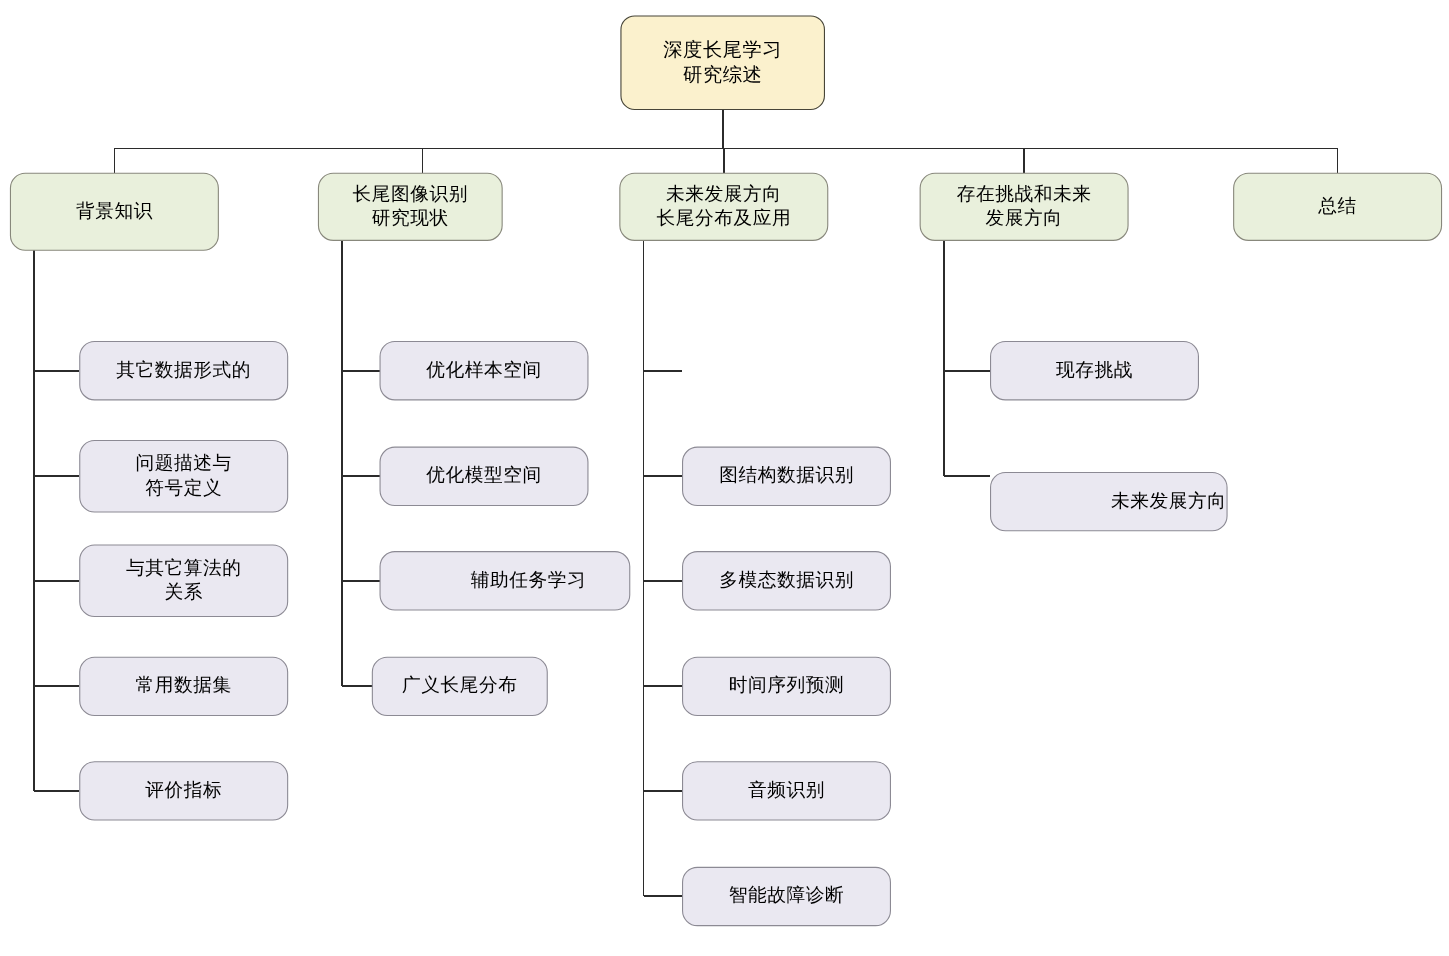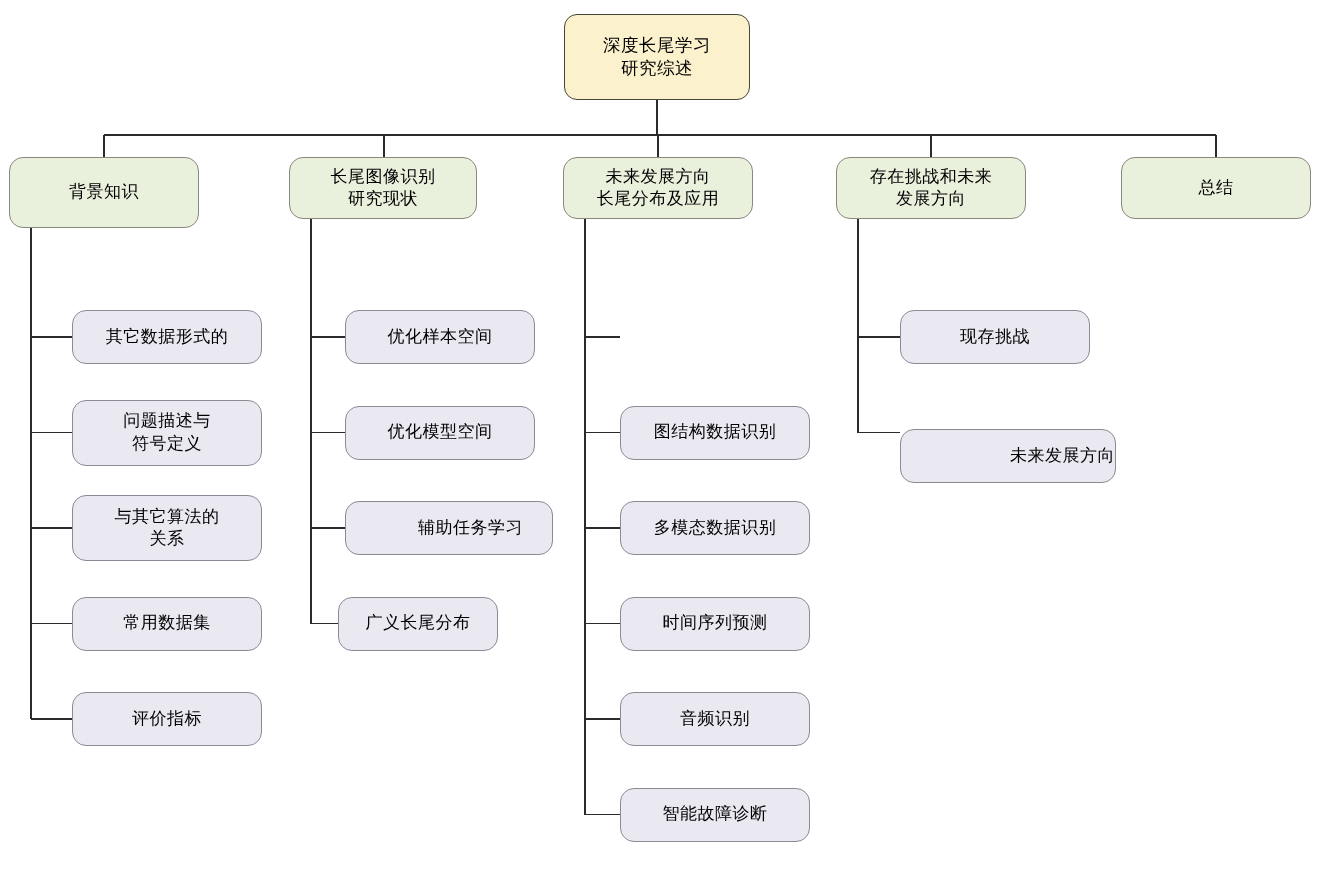--- a/index.html
+++ b/index.html
@@ -80,31 +80,31 @@
     <div class="node node-leaf" style="left: 72px; top: 495px; width: 190px; height: 66px;">
       <div class="label-line">与其它算法的</div>
       <div class="label-line">关系</div>
     </div>
     <div class="node node-leaf" style="left: 72px; top: 596.5px; width: 190px; height: 54px;">
       <div class="label-line">常用数据集</div>
     </div>
     <div class="node node-leaf" style="left: 72px; top: 692px; width: 190px; height: 54px;">
       <div class="label-line">评价指标</div>
     </div>
-    <div class="node node-branch" style="left: 289px; top: 157px; width: 188px; height: 62px;">
+    <div class="node node-branch" style="left: 289px; top: 157px; width: 168px; height: 62px;">
       <div class="label-line">长尾图像识别</div>
       <div class="label-line">研究现状</div>
     </div>
     <div class="node node-leaf" style="left: 345px; top: 310px; width: 190px; height: 54px;">
       <div class="label-line">优化样本空间</div>
     </div>
     <div class="node node-leaf" style="left: 345px; top: 405.5px; width: 190px; height: 54px;">
       <div class="label-line">优化模型空间</div>
     </div>
-    <div class="node node-leaf" style="left: 345px; top: 501px; width: 208px; height: 54px; padding-left: 43px;">
+    <div class="node node-leaf" style="left: 345px; top: 501px; width: 228px; height: 54px; padding-left: 43px;">
       <div class="label-line">辅助任务学习</div>
     </div>
     <div class="node node-leaf" style="left: 338px; top: 596.5px; width: 160px; height: 54px; justify-content: center;">
       <div class="label-line">广义长尾分布</div>
     </div>
     <div class="node node-branch" style="left: 563px; top: 157px; width: 190px; height: 62px;">
       <div class="label-line">未来发展方向</div>
       <div class="label-line">长尾分布及应用</div>
     </div>
     <div class="node node-leaf" style="left: 620px; top: 405.5px; width: 190px; height: 54px;">

